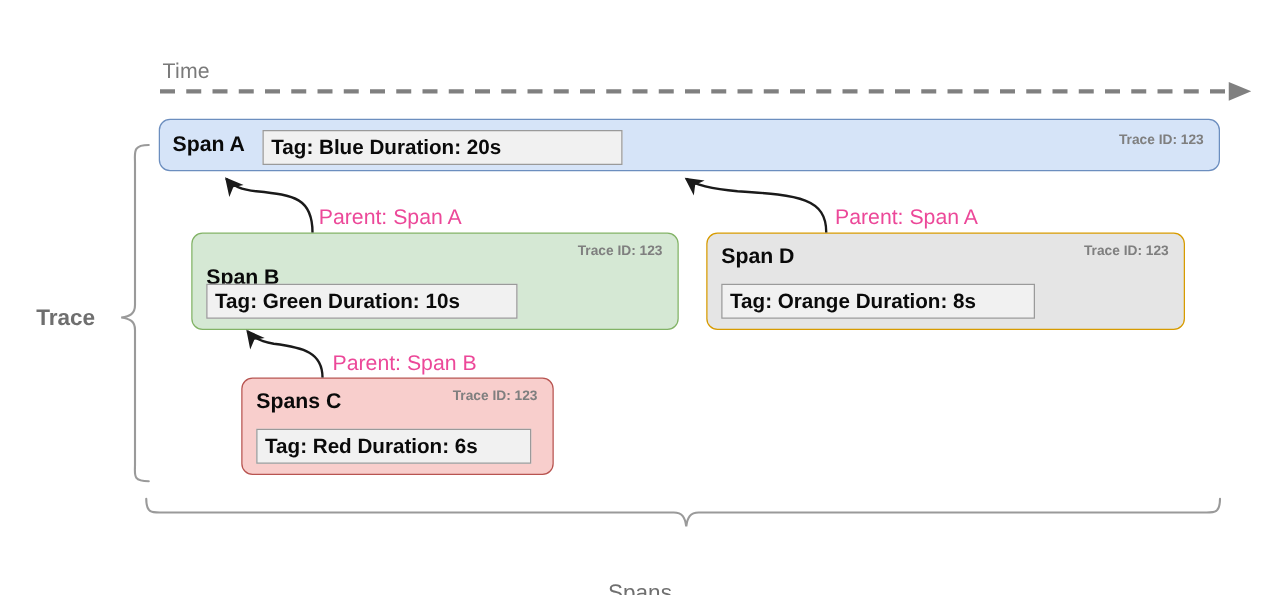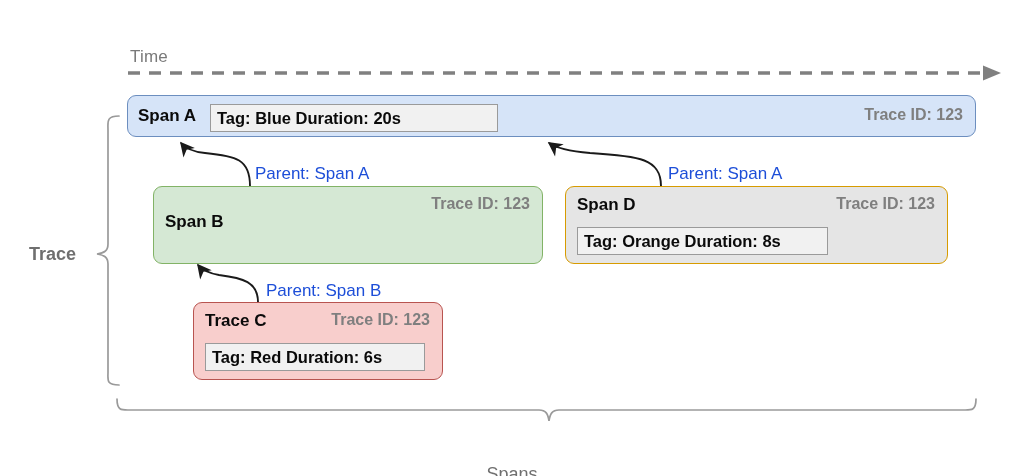--- a/index.html
+++ b/index.html
@@ -46,21 +46,21 @@
     font-weight: bold;
   }
   .span-title {
     position: absolute;
     font-size: 17px;
     color: #0a0a0a;
     white-space: nowrap;
   }
   .span-trace {
     position: absolute;
-    font-size: 16px;
+    font-size: 11px;
     color: #7f7f7f;
     white-space: nowrap;
   }
   .tag-chip {
     position: absolute;
     background: #f1f1f1;
     border: 1.3px solid #9a9a9a;
     box-sizing: border-box;
     font-size: 16.5px;
     color: #0a0a0a;
@@ -104,21 +104,21 @@
     background: #f8cecc; border-color: #b85450;
   }
   #span-c-title { left: 11px; top: 8px; }
   #span-c-trace { right: 12px; top: 8px; }
   #span-c-tag   { left: 11px; top: 40px; width: 220px; }
 
   
   .edge-label {
     position: absolute;
     font-size: 17px;
-    color: #1d4ed8;
+    color: #ec4899;
     white-space: nowrap;
   }
   #edge-label-b { left: 255px; top: 148px; }
   #edge-label-d { left: 668px; top: 148px; }
   #edge-label-c { left: 266px; top: 265px; }
 
   
   #trace-label {
     left: 29px; top: 228px;
     font-size: 18px;
@@ -154,30 +154,31 @@
 
   <div class="abs span-box" id="span-a" style="background: rgb(214, 228, 248); border-color: rgb(108, 142, 191);">
     <span class="span-title" id="span-a-title">Span A</span>
     <span class="span-trace" id="span-a-trace">Trace ID: 123</span>
     <span class="tag-chip" id="span-a-tag">Tag: Blue  Duration: 20s</span>
   </div>
 
   <div class="abs span-box" id="span-b" style="background: rgb(213, 232, 212); border-color: rgb(130, 179, 102);">
     <span class="span-title" id="span-b-title">Span B</span>
     <span class="span-trace" id="span-b-trace">Trace ID: 123</span>
+    <span class="tag-chip" id="span-b-tag">Tag: Green  Duration: 10s</span>
   </div>
 
   <div class="abs span-box" id="span-d" style="background: #e5e5e5; border-color: rgb(215, 155, 0);">
     <span class="span-title" id="span-d-title">Span D</span>
     <span class="span-trace" id="span-d-trace">Trace ID: 123</span>
     <span class="tag-chip" id="span-d-tag">Tag: Orange  Duration: 8s</span>
   </div>
 
   <div class="abs span-box" id="span-c" style="background: rgb(248, 206, 204); border-color: rgb(184, 84, 80);">
-    <span class="span-title" id="span-c-title">Trace C</span>
+    <span class="span-title" id="span-c-title">Spans C</span>
     <span class="span-trace" id="span-c-trace">Trace ID: 123</span>
     <span class="tag-chip" id="span-c-tag">Tag: Red  Duration: 6s</span>
   </div>
 
   <svg class="abs" id="edges" viewBox="0 0 1024 476" width="1024" height="476">
     <defs>
       <marker id="arrowhead" markerWidth="9" markerHeight="9" refX="7.2" refY="4.5" orient="auto" markerUnits="strokeWidth">
         <path d="M 0.5 0.6 L 8 4.5 L 0.5 8.4 L 2.6 4.5 Z" fill="#1a1a1a"></path>
       </marker>
     </defs>

